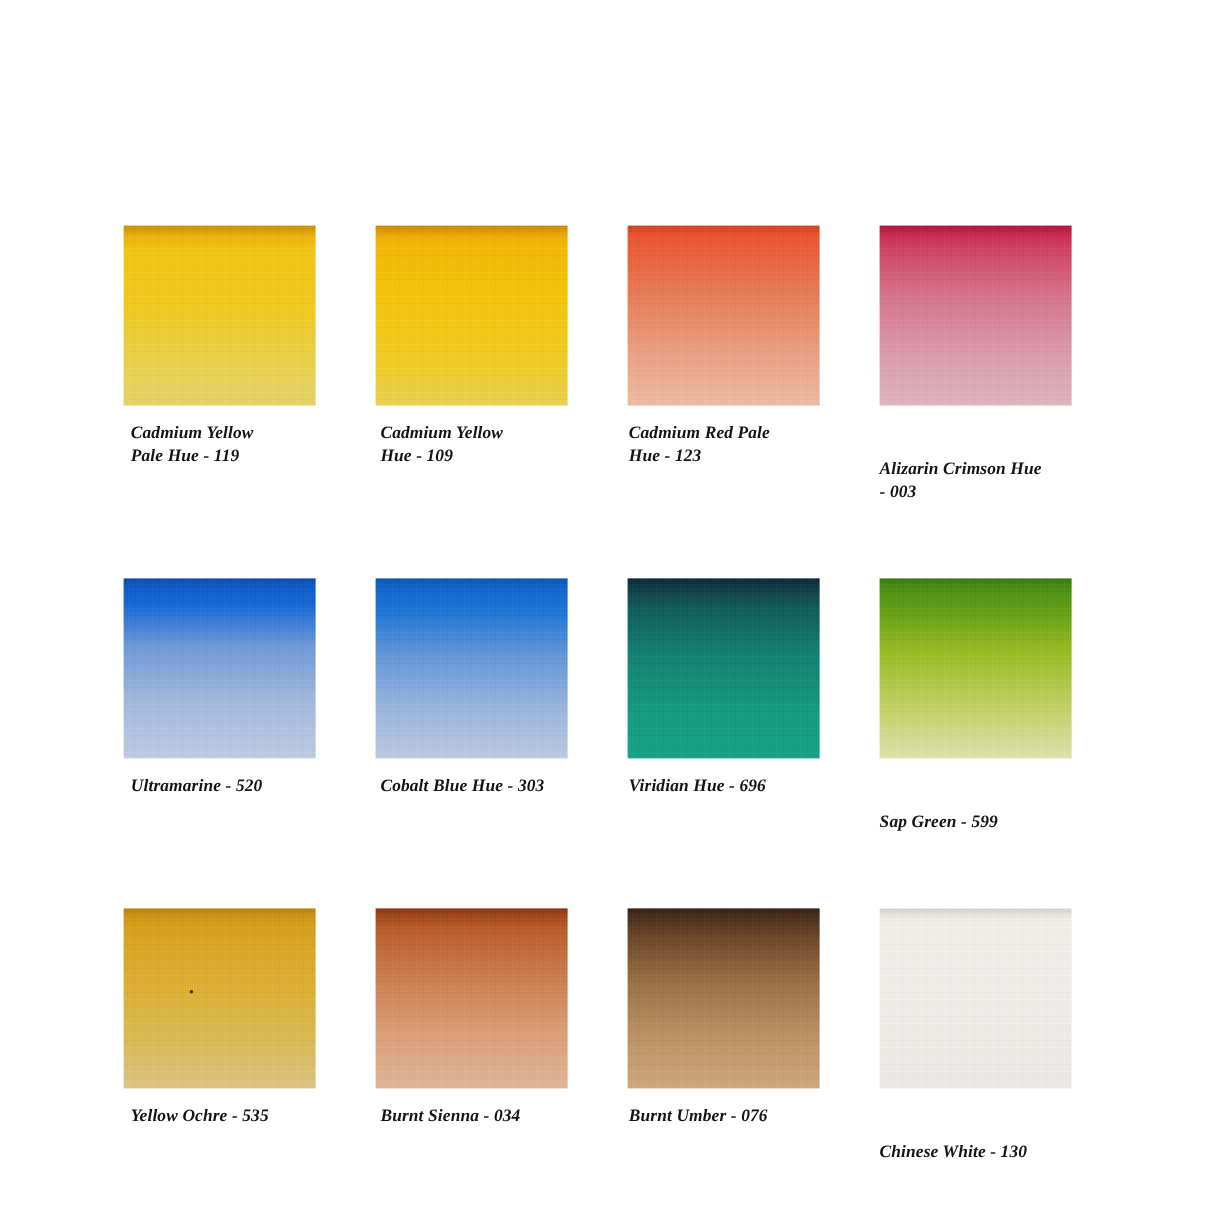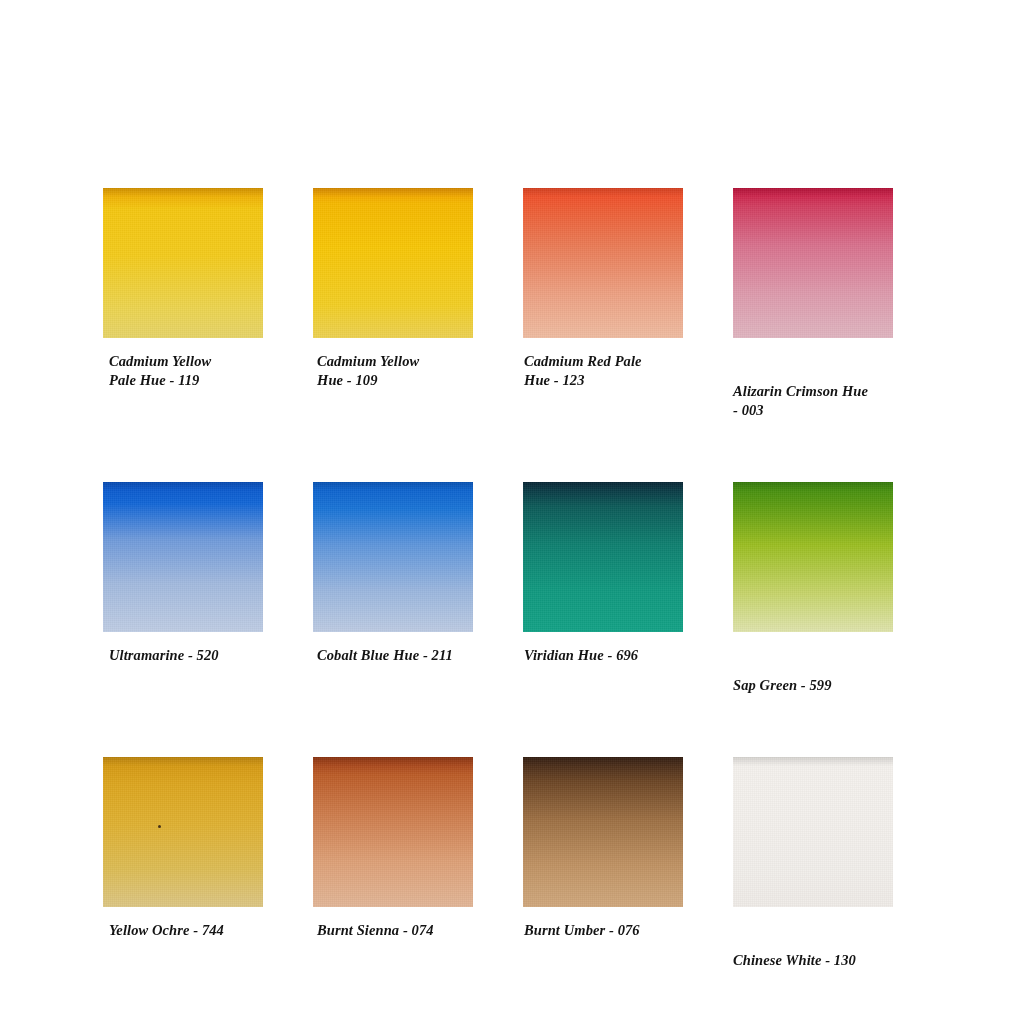--- a/index.html
+++ b/index.html
@@ -140,21 +140,21 @@
           <div class="chip-topband"></div>
           <div class="chip-texture"></div>
         </div>
         <div class="swatch-label">Ultramarine - 520</div>
       </div>
       <div class="swatch-cell" data-col="1">
         <div class="swatch-chip" style="background: linear-gradient(rgb(10, 94, 203) 0%, rgb(26, 116, 214) 18%, rgb(95, 150, 219) 42%, rgb(154, 182, 222) 72%, rgb(189, 203, 227) 100%);">
           <div class="chip-topband"></div>
           <div class="chip-texture"></div>
         </div>
-        <div class="swatch-label">Cobalt Blue Hue - 211</div>
+        <div class="swatch-label">Cobalt Blue Hue - 303</div>
       </div>
       <div class="swatch-cell" data-col="2">
         <div class="swatch-chip" style="background: linear-gradient(rgb(10, 43, 60) 0%, rgb(13, 90, 88) 16%, rgb(15, 128, 112) 42%, rgb(17, 153, 127) 72%, rgb(19, 162, 134) 100%);">
           <div class="chip-topband"></div>
           <div class="chip-texture"></div>
         </div>
         <div class="swatch-label">Viridian Hue - 696</div>
       </div>
       <div class="swatch-cell" data-col="3">
         <div class="swatch-chip" style="background: linear-gradient(rgb(61, 138, 15) 0%, rgb(92, 155, 18) 15%, rgb(155, 190, 34) 42%, rgb(198, 212, 106) 74%, rgb(223, 228, 173) 100%);">
@@ -162,28 +162,28 @@
           <div class="chip-texture"></div>
         </div>
         <div class="swatch-label">Sap Green - 599</div>
       </div>
       <div class="swatch-cell" data-col="0">
         <div class="swatch-chip" style="background: linear-gradient(rgb(210, 148, 15) 0%, rgb(220, 166, 31) 18%, rgb(223, 177, 50) 45%, rgb(220, 188, 85) 75%, rgb(220, 198, 132) 100%);">
           <div class="chip-topband"></div>
           <div class="chip-texture"></div>
           <div class="speck" style="left: 55px; top: 68px;"></div>
         </div>
-        <div class="swatch-label">Yellow Ochre - 744</div>
+        <div class="swatch-label">Yellow Ochre - 535</div>
       </div>
       <div class="swatch-cell" data-col="1">
         <div class="swatch-chip" style="background: linear-gradient(rgb(156, 58, 20) 0%, rgb(187, 92, 40) 12%, rgb(205, 124, 76) 38%, rgb(221, 160, 119) 70%, rgb(226, 182, 151) 100%);">
           <div class="chip-topband"></div>
           <div class="chip-texture"></div>
         </div>
-        <div class="swatch-label">Burnt Sienna - 074</div>
+        <div class="swatch-label">Burnt Sienna - 034</div>
       </div>
       <div class="swatch-cell" data-col="2">
         <div class="swatch-chip" style="background: linear-gradient(rgb(58, 34, 20) 0%, rgb(107, 69, 37) 16%, rgb(157, 112, 68) 42%, rgb(191, 146, 99) 72%, rgb(208, 168, 125) 100%);">
           <div class="chip-topband"></div>
           <div class="chip-texture"></div>
         </div>
         <div class="swatch-label">Burnt Umber - 076</div>
       </div>
       <div class="swatch-cell" data-col="3">
         <div class="swatch-chip" style="background: linear-gradient(rgb(244, 241, 237) 0%, rgb(243, 240, 236) 40%, rgb(241, 238, 234) 75%, rgb(239, 235, 231) 100%);">

